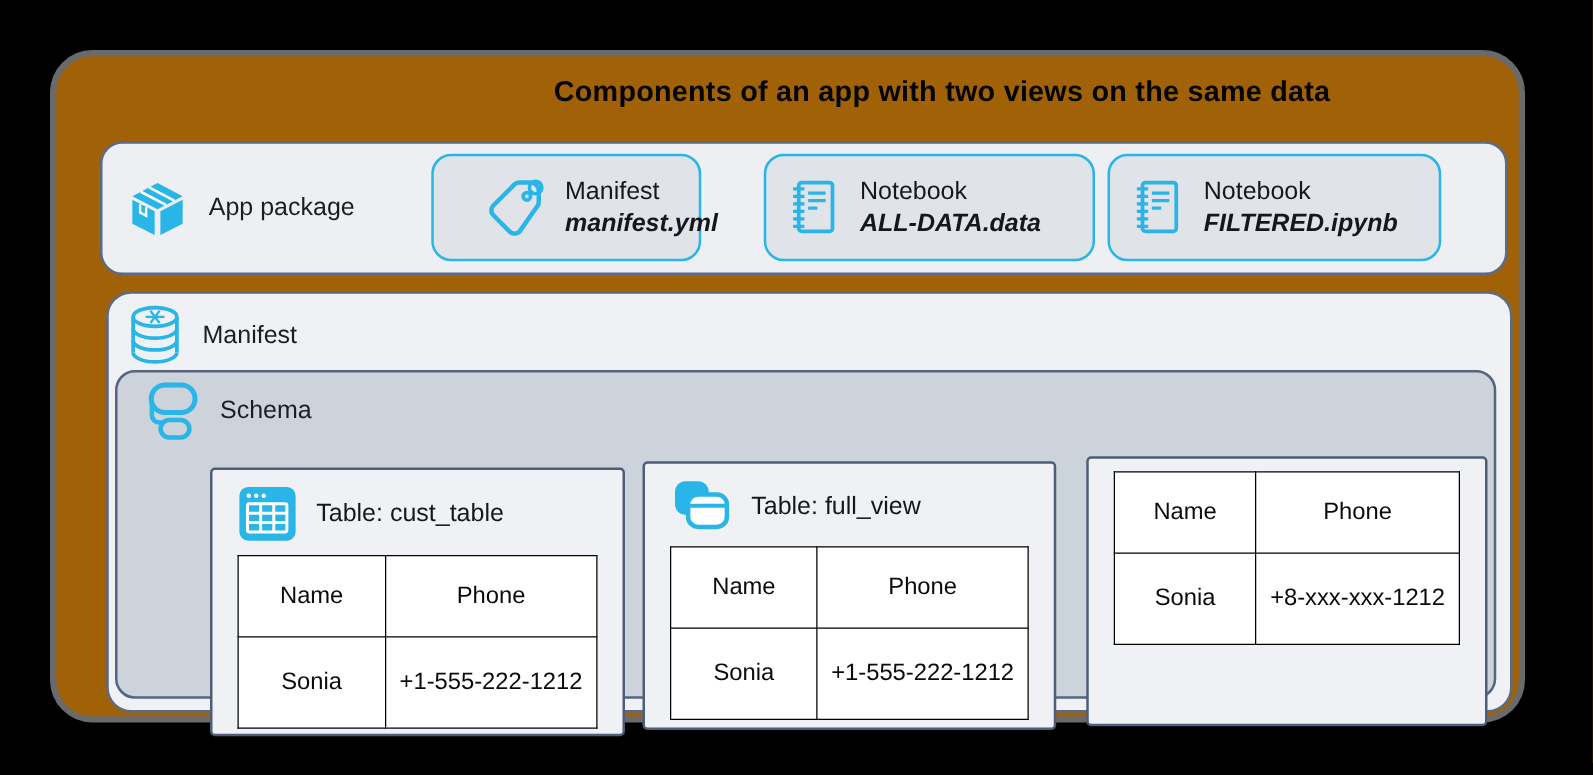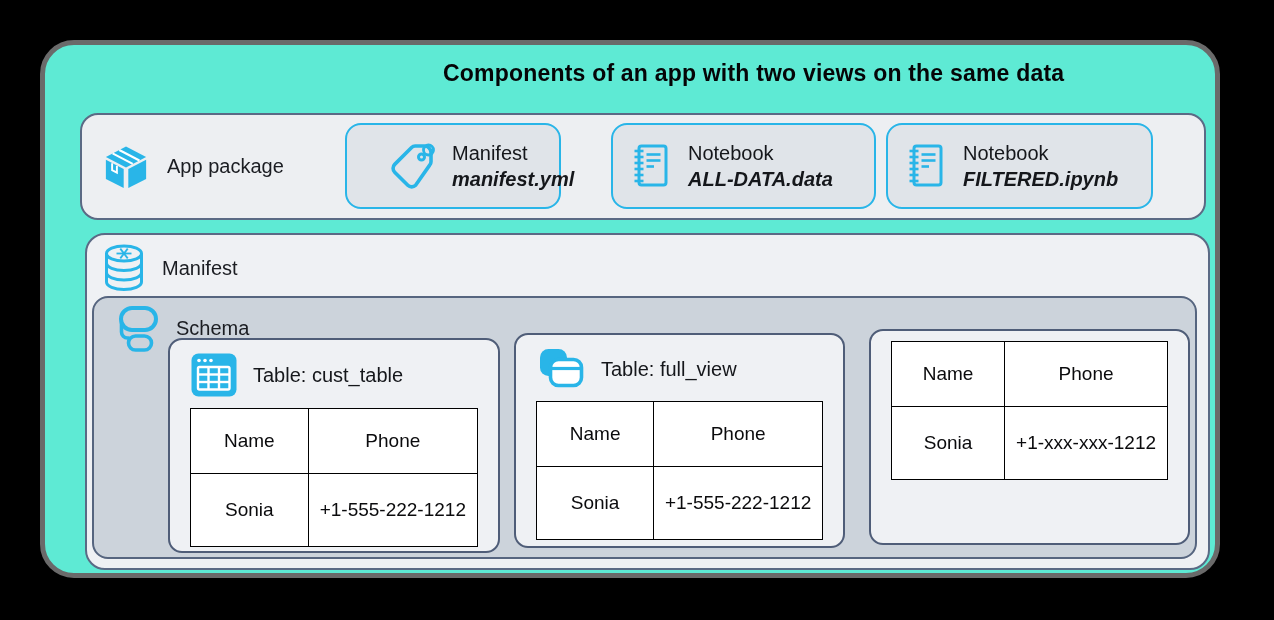--- a/index.html
+++ b/index.html
@@ -1,18 +1,18 @@
 <!DOCTYPE html>
 <html><head>
 <meta charset="utf-8">
 <style>
   html,body{margin:0;padding:0;background:#000;}
   .stage{position:relative;width:1274px;height:620px;background:#000;overflow:hidden;
          font-family:"Liberation Sans","DejaVu Sans",sans-serif;color:#17191d;}
-  .panel{position:absolute;left:40px;top:40px;width:1180px;height:538px;background:#5eead4;
+  .panel{position:absolute;left:40px;top:40px;width:1180px;height:538px;background:#a16207;
          border:5px solid #6a6a6a;border-radius:34px;box-sizing:border-box;}
   .panel-inner{position:absolute;inset:0;}
   .title{position:absolute;left:398px;top:15px;font-size:23px;font-weight:700;color:#050507;
          letter-spacing:.2px;white-space:nowrap;}
   
   .app-box{position:absolute;left:35px;top:68px;width:1126px;height:107px;background:#edeff2;
            border:2px solid #5b6a85;border-radius:18px;box-sizing:border-box;}
   .box-head{position:absolute;display:flex;align-items:center;gap:18px;}
   .app-head{left:21px;top:0;height:103px;}
   .box-label{font-size:20px;color:#1b1d22;white-space:nowrap;}
@@ -24,22 +24,22 @@
   .file-card.c2{left:804px;width:267px;}
   .file-text{display:flex;flex-direction:column;line-height:26px;font-size:20px;color:#15171b;}
   .file-sub{font-style:italic;font-weight:bold;}
   
   .db-box{position:absolute;left:40px;top:188px;width:1125px;height:337px;background:#eff1f4;
           border:2px solid #5b6a85;border-radius:20px;box-sizing:border-box;}
   .db-head{left:13px;top:7px;height:52px;gap:14px;}
   .schema-box{position:absolute;left:5px;top:61px;width:1105px;height:263px;background:#ccd3db;
               border:2px solid #56657f;border-radius:16px;box-sizing:border-box;padding-left:39px;}
   .schema-head{left:12px;top:4px;height:52px;gap:16px;}
-  .obj-card{position:absolute;background:#eff1f4;border:2px solid #4f5d78;border-radius:14px;
-            box-sizing:border-box;}
+  .obj-card{position:absolute;background:#eff1f4;border:2px solid #4f5d78;border-radius:4px;
+            box-sizing:border-box;margin-top:36px;}
   .obj-card.o0{left:74px;top:40px;width:332px;height:215px;}
   .obj-card.o1{left:420px;top:35px;width:331px;height:215px;}
   .obj-card.o2{left:775px;top:31px;width:321px;height:216px;}
   .obj-head{display:flex;align-items:center;gap:15px;margin:12px 0 0 20px;}
   .obj-title{font-size:20px;color:#15171b;white-space:nowrap;}
   table.mini{border-collapse:collapse;margin:10px 20px 0 20px;width:calc(100% - 40px);
              background:#ffffff;table-layout:fixed;}
   table.mini td{border:1.5px solid #000;text-align:center;vertical-align:middle;
                 font-size:19px;color:#0b0b0d;padding:0;overflow:hidden;white-space:nowrap;}
   table.mini tr.hd td{height:64px;}
@@ -230,21 +230,21 @@
                   <col class="c-name">
                   <col class="c-phone">
                 </colgroup>
               <tbody>
                   <tr class="hd">
                 <td>Name</td>
                 <td>Phone</td>
               </tr>
               <tr class="dt">
                 <td>Sonia</td>
-                <td>+1-xxx-xxx-1212</td>
+                <td>+8-xxx-xxx-1212</td>
               </tr>
             </tbody>
               </table>
           </div>
 
         </div>
       </div>
     </div>
   </div>
 </div>

